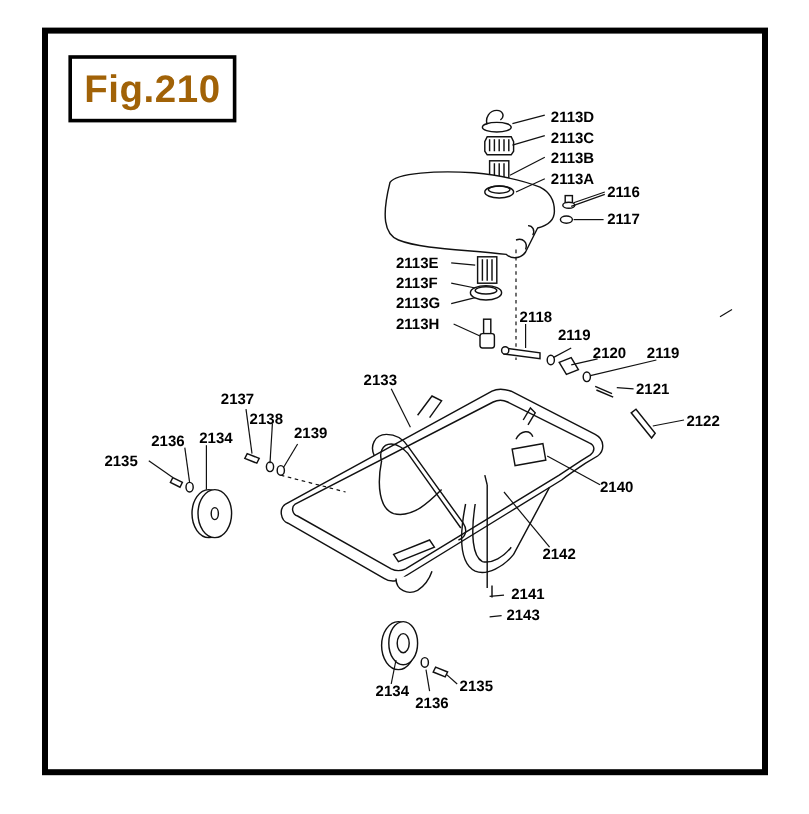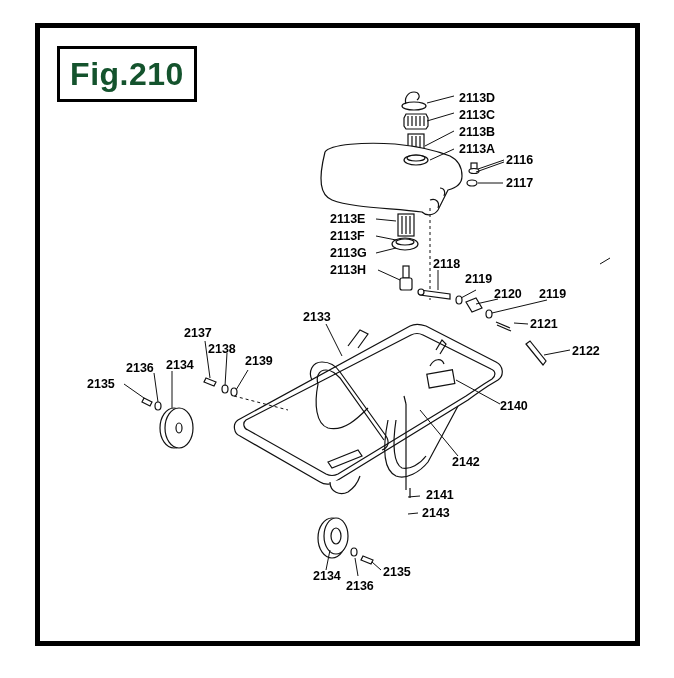--- a/index.html
+++ b/index.html
@@ -1,19 +1,19 @@
 <!DOCTYPE html>
 <html><head>
 <meta charset="utf-8">
 <style>
   html, body { margin: 0; padding: 0; background: #ffffff; }
   body { width: 674px; height: 678px; position: relative; overflow: hidden; font-family: "Liberation Sans", sans-serif; }
   .frame { position: absolute; left: 35px; top: 23px; width: 595px; height: 613px; border: 5px solid #000; box-sizing: content-box; }
   .fig-box { position: absolute; left: 57px; top: 46px; width: 134px; height: 50px; border: 3px solid #000; background: #fff; display: flex; align-items: center; justify-content: center; }
-  .fig-title { font-family: "Liberation Sans", sans-serif; font-weight: bold; font-size: 32px; color: #14532d; letter-spacing: 0.5px; }
+  .fig-title { font-family: "Liberation Sans", sans-serif; font-weight: bold; font-size: 32px; color: #a16207; letter-spacing: 0.5px; }
   svg.drawing { position: absolute; left: 0; top: 0; }
   .lbl { font-family: "Liberation Sans", sans-serif; font-weight: bold; font-size: 12.5px; fill: #000; }
   .part { fill: none; stroke: #111; stroke-width: 1.2; }
   .part-fill { fill: #fff; stroke: #111; stroke-width: 1.2; }
   .leader { stroke: #111; stroke-width: 1; fill: none; }
   .dash { stroke: #111; stroke-width: 1; stroke-dasharray: 3 3; fill: none; }
 </style>
 </head>
 <body>
 

